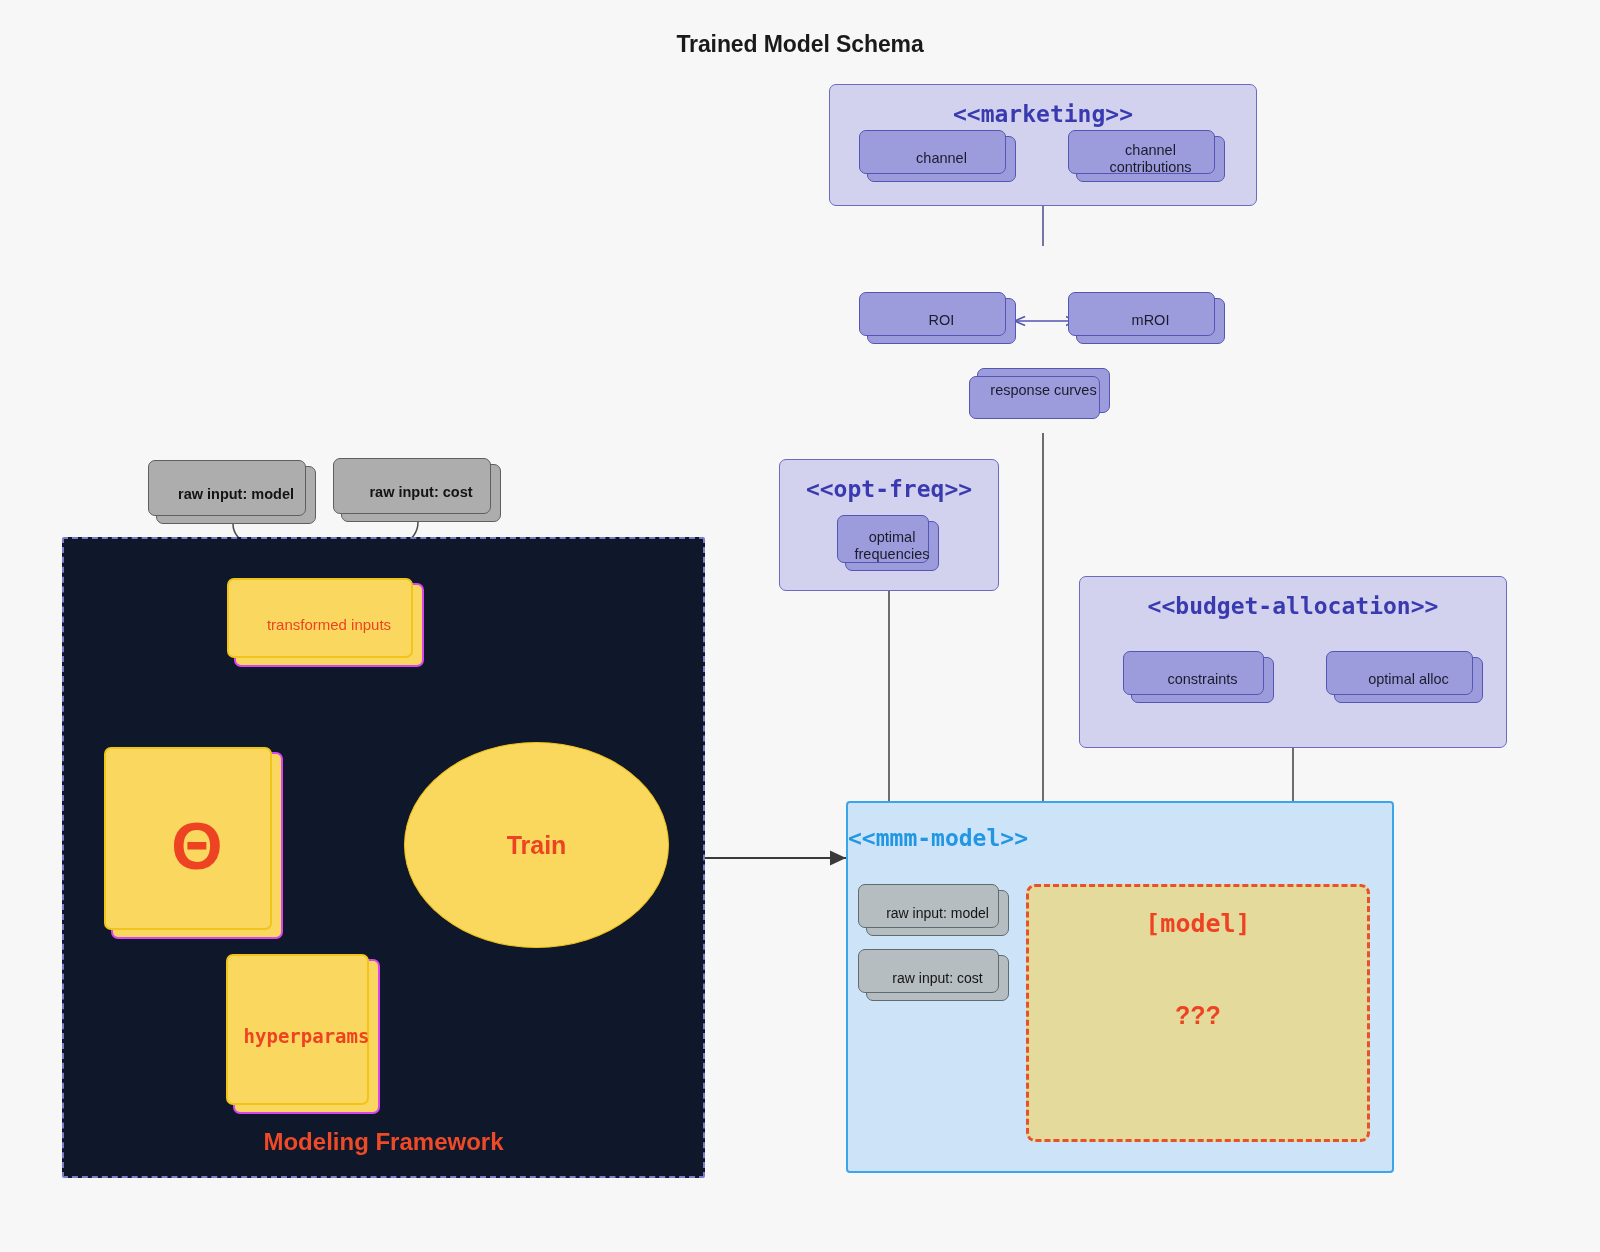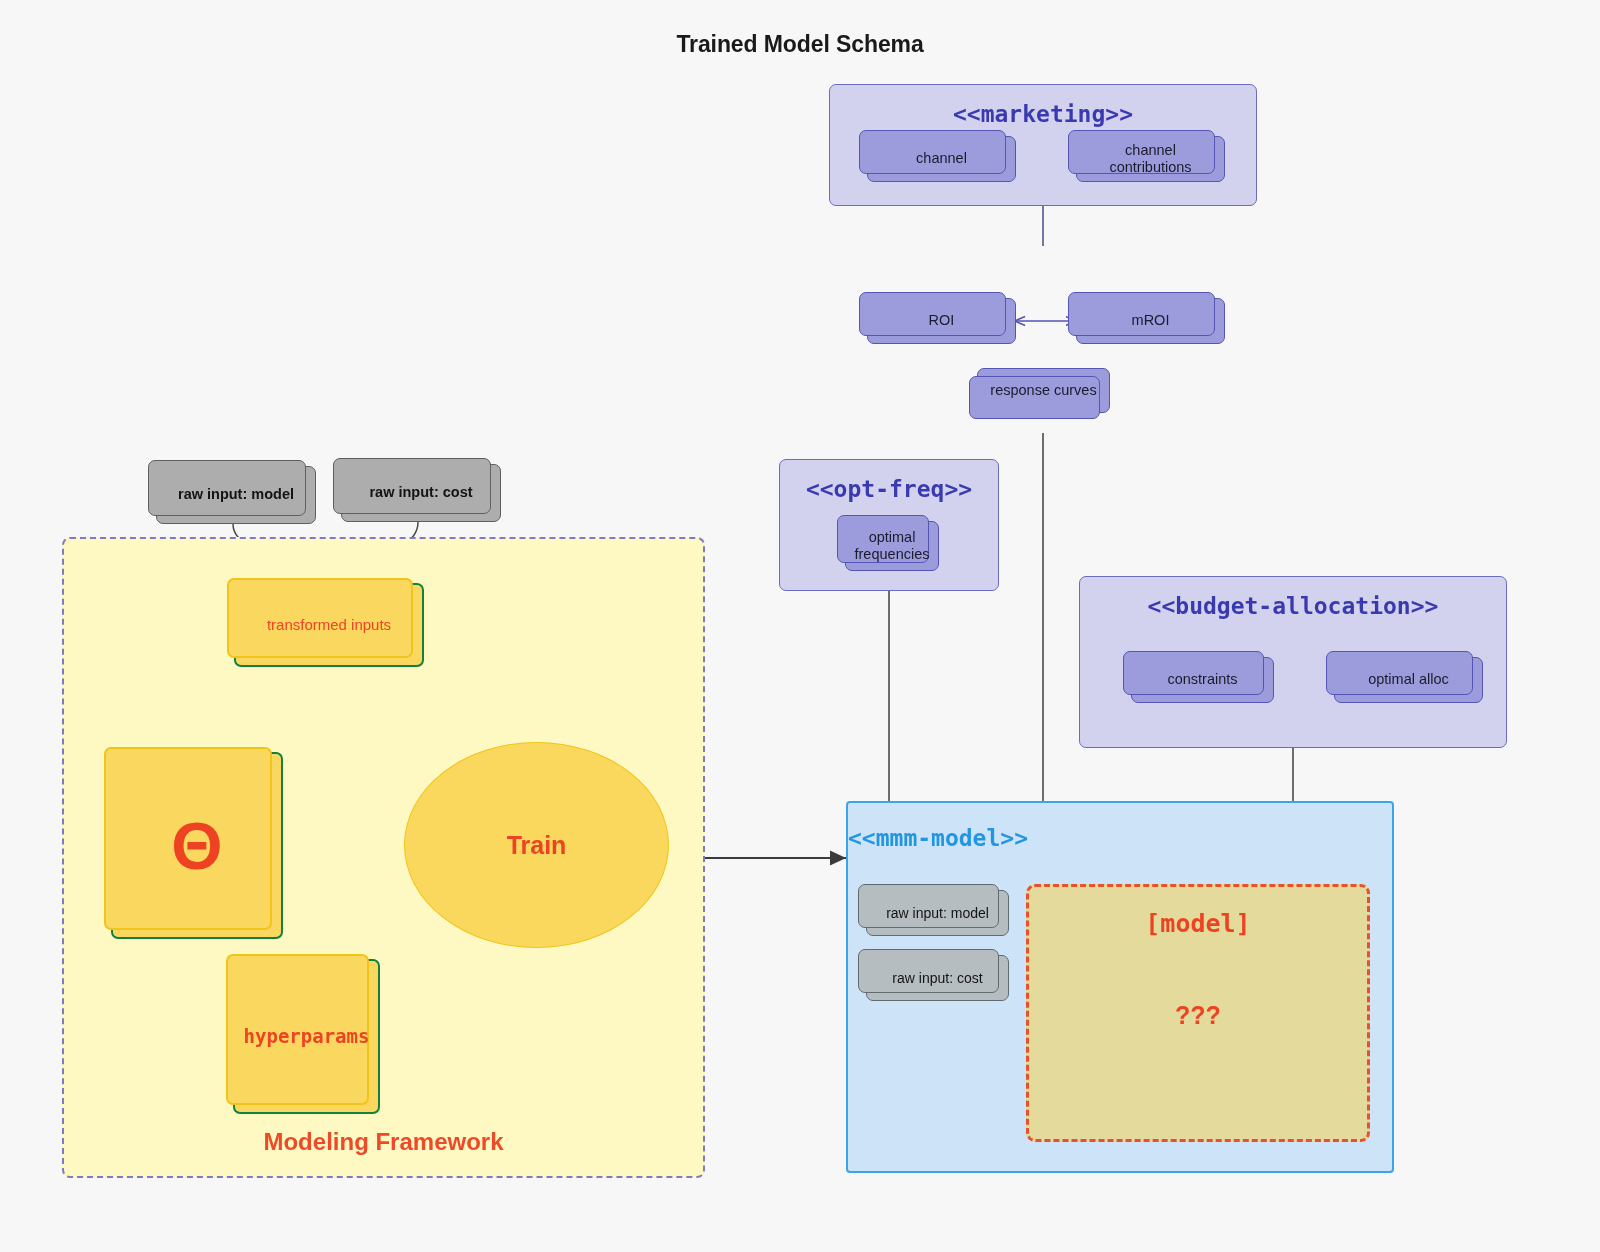--- a/index.html
+++ b/index.html
@@ -122,21 +122,21 @@
     font-size: 14px;
   }
   .card.grey.light .card-shadow {
     background: #b6bdc1;
     border-color: #606b70;
   }
 
   
   .card.yellow {
     background: #fad860;
-    border: 2px solid #15803d;
+    border: 2px solid #d946ef;
     color: #ee4322;
     font-size: 15px;
   }
   .card.yellow .card-shadow {
     background: #fad860;
     border: 2px solid #f0c419;
   }
 
   .card-label { position: relative; z-index: 1; line-height: 1.18; padding: 0 6px; }
 
@@ -178,23 +178,23 @@
     left: 0; right: 0;
     top: 114px;
     text-align: center;
     font-size: 25px;
     font-weight: bold;
     color: #ee4322;
   }
 
   
   .framework {
-    background: #fef9c3;
+    background: #0f172a;
     border: 2px dashed #7b7bc8;
-    border-radius: 8px;
+    border-radius: 2px;
     z-index: 8;
   }
   .framework-label {
     position: absolute;
     left: 0;
     bottom: 20px;
     width: 100%;
     text-align: center;
     font-size: 24px;
     font-weight: bold;

